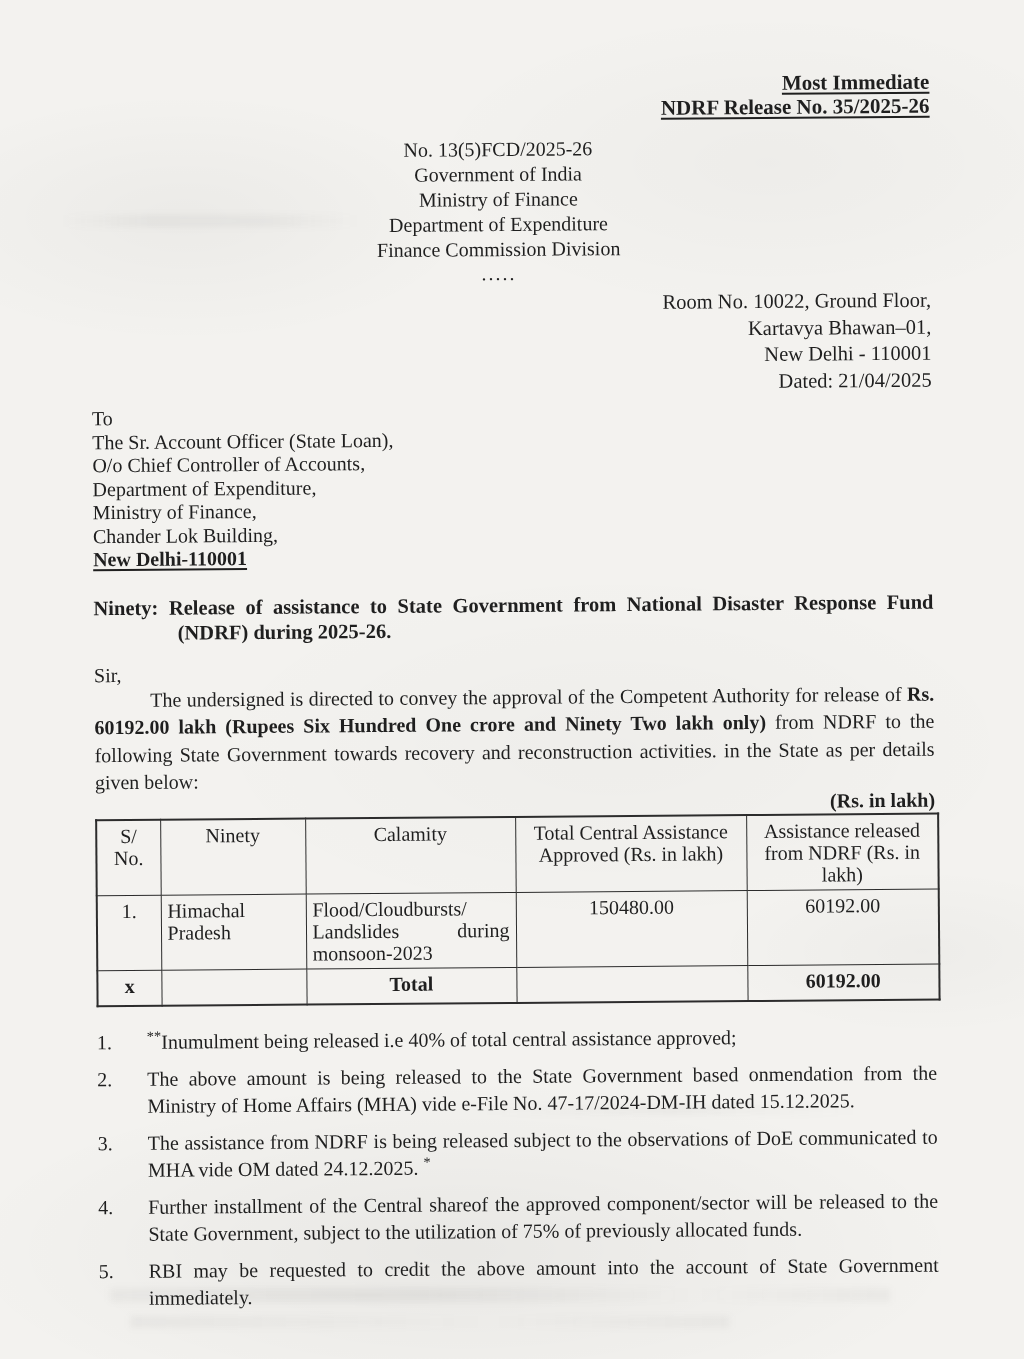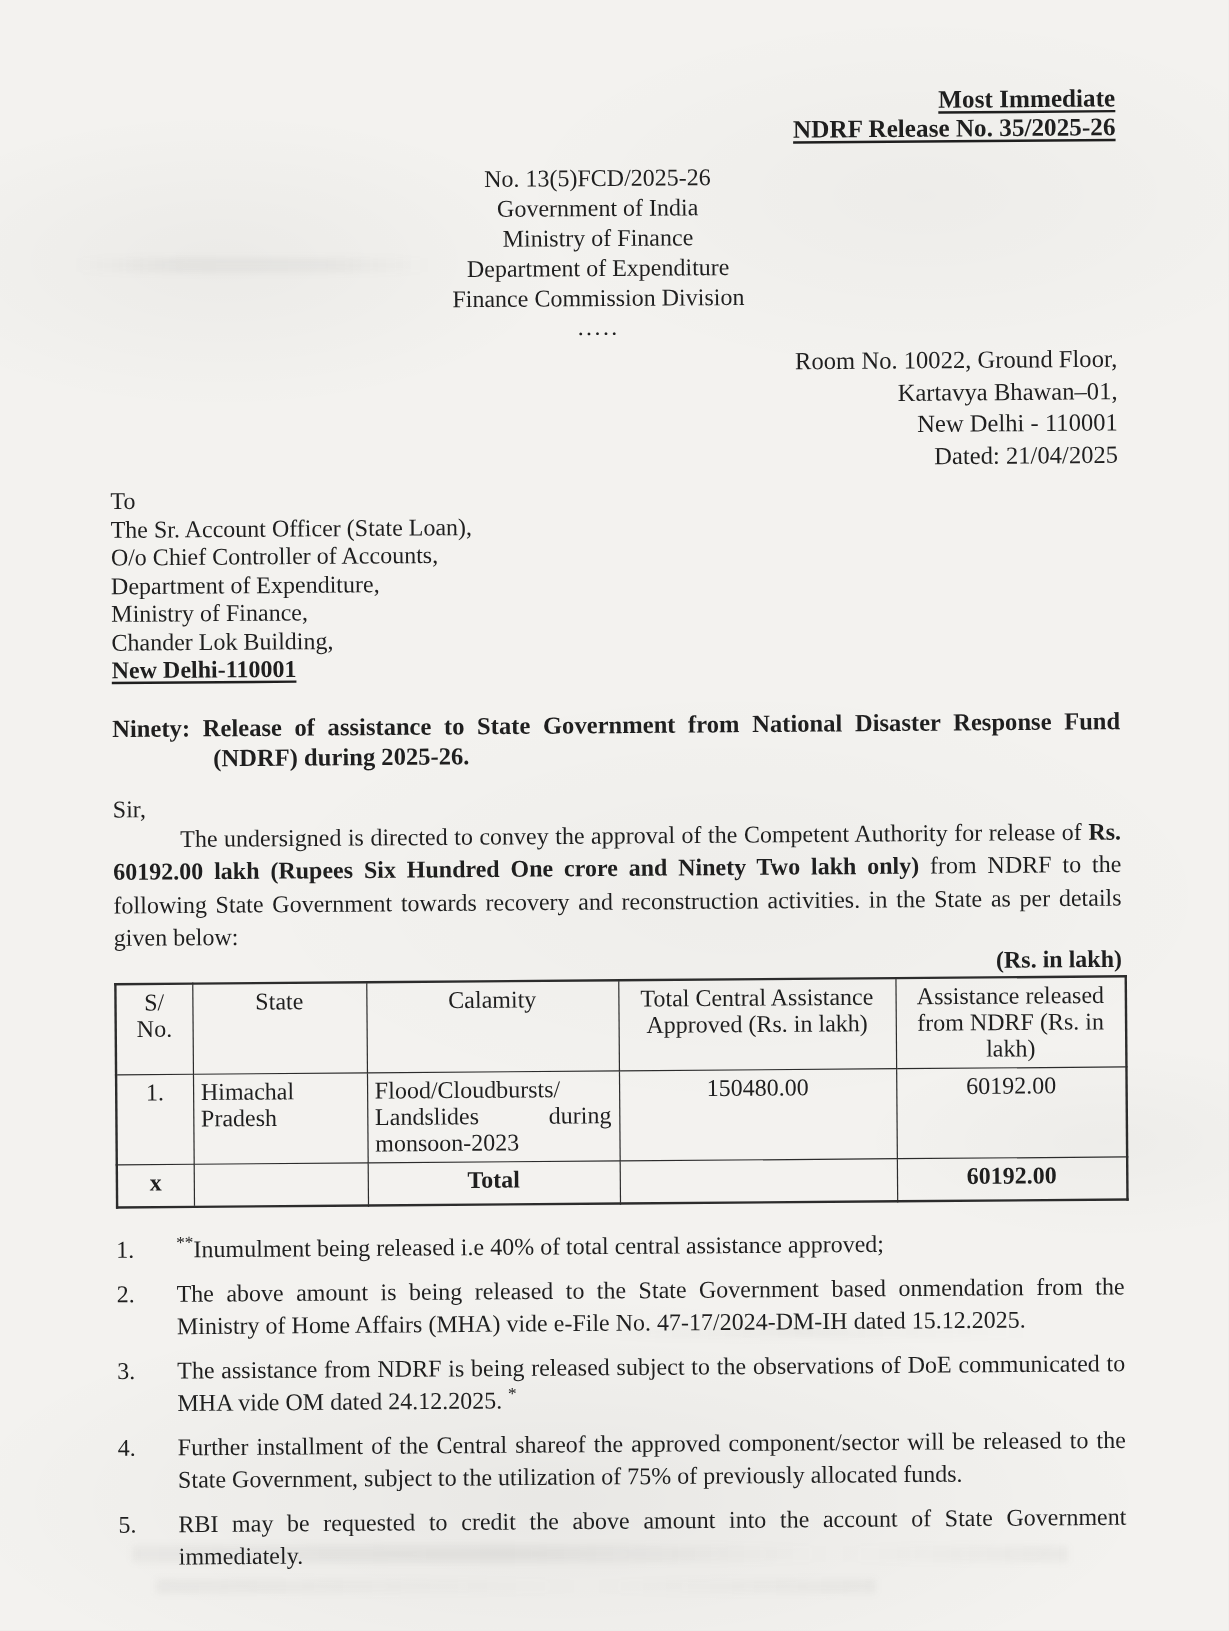--- a/index.html
+++ b/index.html
@@ -103,21 +103,21 @@
       <colgroup>
         <col style="width:64px">
           <col style="width:145px">
           <col style="width:210px">
           <col style="width:231px">
           <col style="width:192px">
       </colgroup>
       <thead>
         <tr>
           <th class="c">S/ No.</th>
-          <th class="c">State</th>
+          <th class="c">Ninety</th>
           <th class="c">Calamity</th>
           <th class="c">Total Central Assistance Approved (Rs. in lakh)</th>
           <th class="c">Assistance released from NDRF (Rs. in lakh)</th>
         </tr>
       </thead>
       <tbody>
         <tr>
           <td class="c">1.</td>
           <td>Himachal Pradesh</td>
           <td class="j">Flood/Cloudbursts/ Landslides during monsoon-2023</td>

